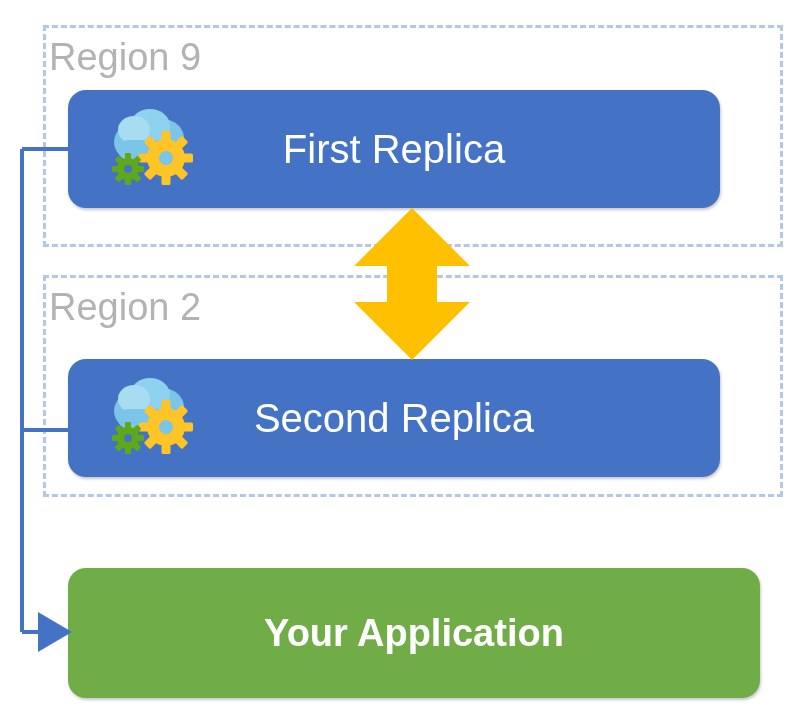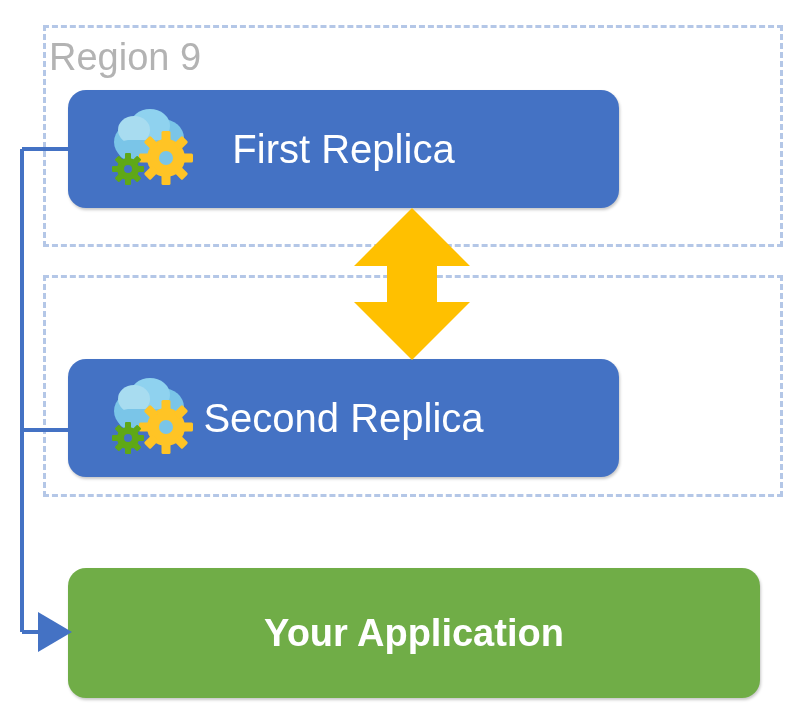--- a/index.html
+++ b/index.html
@@ -47,21 +47,21 @@
     box-sizing: border-box;
     border-radius: 18px;
     display: flex;
     align-items: center;
     justify-content: center;
     box-shadow: 1px 2px 3px rgba(0,0,0,0.22);
   }
   .node-box.replica {
     background: #4472c4;
     left: 68px;
-    width: 551px;
+    width: 652px;
     height: 118px;
   }
   #first-replica-box  { top: 90px;  }
   #second-replica-box { top: 359px; }
 
   #application-box {
     background: #70ad47;
     left: 68px;
     top: 568px;
     width: 692px;
@@ -121,20 +121,21 @@
 </style>
 </head>
 <body>
 
 <div id="diagram-canvas">
 
   <div class="region-box" id="region-1-box"></div>
   <div class="region-label" id="region-1-label">Region 9</div>
 
   <div class="region-box" id="region-2-box"></div>
+  <div class="region-label" id="region-2-label">Region 2</div>
 
   <div class="node-box replica" id="first-replica-box">
     <span class="cloud-gear-icon">
       <svg viewBox="0 0 104 86" width="104" height="86" xmlns="http://www.w3.org/2000/svg">
 
         <g>
           <ellipse cx="34" cy="36" rx="24" ry="20" fill="#7ac5e8"></ellipse>
           <ellipse cx="58" cy="32" rx="22" ry="19" fill="#7ac5e8"></ellipse>
           <ellipse cx="46" cy="20" rx="20" ry="17" fill="#8fd2ef"></ellipse>
           <ellipse cx="30" cy="24" rx="16" ry="14" fill="#a8dcf0"></ellipse>

